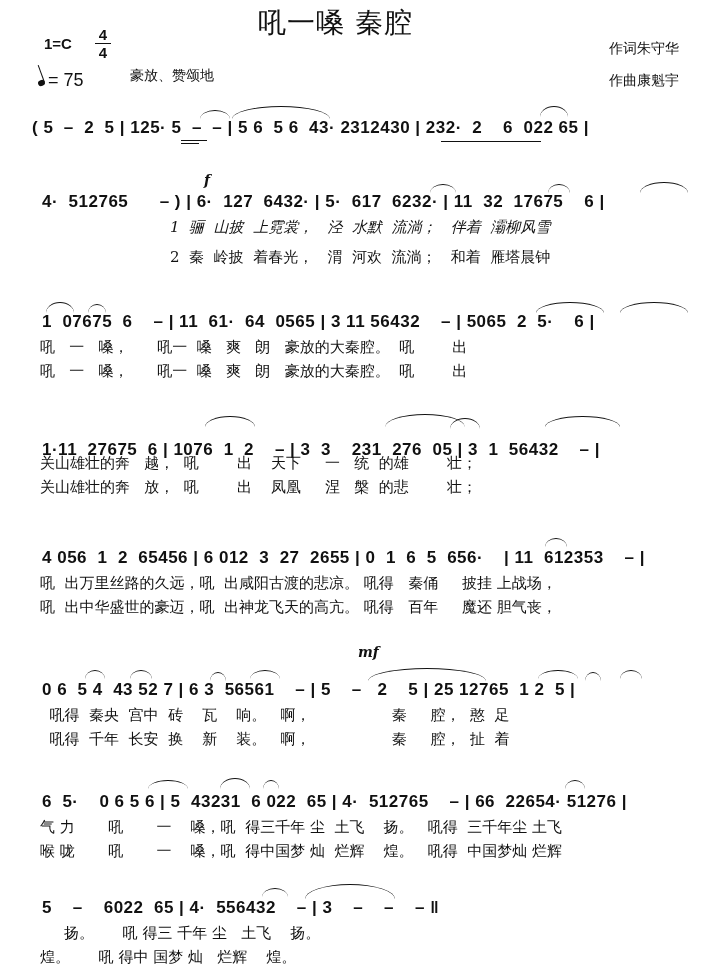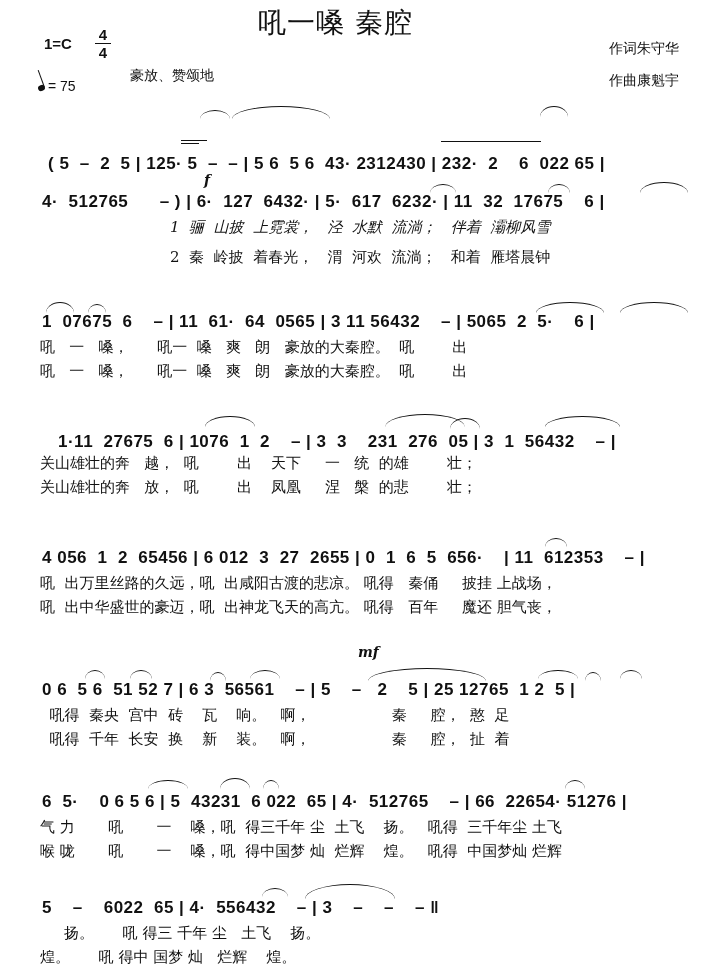--- a/index.html
+++ b/index.html
@@ -4,21 +4,21 @@
 <style>
   html, body { margin:0; padding:0; background:#ffffff; }
   body { width:725px; height:976px; position:relative; overflow:hidden;
          font-family:"DejaVu Sans", sans-serif; color:#111; }
   .title { position:absolute; left:0; width:671px; top:4px; text-align:center;
            font-family:"DejaVu Serif", serif; font-size:28px; letter-spacing:1px; }
   .key { position:absolute; left:44px; top:35px; font-family:"Liberation Sans", sans-serif;
          font-weight:bold; font-size:15px; }
   .timesig { position:absolute; left:95px; top:27px; width:16px; text-align:center;
              font-family:"Liberation Sans", sans-serif; font-weight:bold; font-size:15px; line-height:15px; }
-  .tempo { position:absolute; left:38px; top:70px; font-family:"Liberation Sans", sans-serif; font-size:14px;margin-top:8px; }
+  .tempo { position:absolute; left:38px; top:70px; font-family:"Liberation Sans", sans-serif; font-size:18px; }
   .tempo .note { display:inline-block; width:7px; height:6px; background:#111; border-radius:50%;
                  transform:rotate(-20deg); position:relative; margin-right:3px; }
   .tempo .note:after { content:""; position:absolute; right:0; bottom:3px; width:1px; height:18px; background:#111; }
   .expr { position:absolute; left:130px; top:67px; font-size:14px; font-family:"DejaVu Serif", serif; }
   .credit { position:absolute; right:46px; font-size:14px; font-family:"DejaVu Serif", serif; }
 
   .line { position:absolute; left:0; width:725px; }
   .notes { position:absolute; white-space:pre; font-family:"Liberation Sans", sans-serif;
            font-weight:bold; font-size:17px; letter-spacing:0.5px; }
   .lyric { position:absolute; white-space:pre; font-family:"DejaVu Serif", serif; font-size:15px; }
@@ -40,21 +40,21 @@
   <span class="note"></span><span>= 75</span>
 </div>
 <div class="expr">豪放、赞颂地</div>
 <div class="credit" style="top:40px;">作词朱守华</div>
 <div class="credit" style="top:72px;">作曲康魁宇</div>
 
 <div class="line" style="top:118px;">
   <div class="slur" style="left:200px;top:-8px;width:30px;height:8px;"></div>
   <div class="slur" style="left:232px;top:-12px;width:98px;height:12px;"></div>
   <div class="slur" style="left:540px;top:-12px;width:28px;height:10px;"></div>
-  <div class="notes" style="left:48px;top:0;margin-top:36px;">( 5  –  2  5 | 125· 5  –  – | 5 6  5 6  43· 2312430 | 232·  2    6  022 65 |</div>
+  <div class="notes" style="left:32px;top:0;">( 5  –  2  5 | 125· 5  –  – | 5 6  5 6  43· 2312430 | 232·  2    6  022 65 |</div>
   <div class="ul" style="left:181px;top:22px;width:26px;"></div>
   <div class="ul" style="left:181px;top:25px;width:18px;"></div>
   <div class="ul" style="left:441px;top:23px;width:100px;"></div>
 </div>
 
 <div class="line" style="top:192px;">
   <div class="dyn" style="left:204px;top:-20px;">f</div>
   <div class="slur" style="left:430px;top:-8px;width:26px;height:8px;"></div>
   <div class="slur" style="left:548px;top:-8px;width:22px;height:8px;"></div>
   <div class="slur" style="left:640px;top:-10px;width:48px;height:10px;"></div>
@@ -71,21 +71,21 @@
   <div class="notes" style="left:42px;top:0;">1  07675  6    – | 11  61·  64  0565 | 3 11 56432    – | 5065  2  5·    6 |</div>
   <div class="lyric" style="left:40px;top:26px;">吼   一   嗓，      吼一  嗓   爽   朗   豪放的大秦腔。  吼        出</div>
   <div class="lyric" style="left:40px;top:50px;">吼   一   嗓，      吼一  嗓   爽   朗   豪放的大秦腔。  吼        出</div>
 </div>
 
 <div class="line" style="top:428px;">
   <div class="slur" style="left:205px;top:-12px;width:50px;height:10px;"></div>
   <div class="slur" style="left:385px;top:-14px;width:80px;height:12px;"></div>
   <div class="slur" style="left:450px;top:-10px;width:30px;height:10px;"></div>
   <div class="slur" style="left:545px;top:-12px;width:75px;height:10px;"></div>
-  <div class="notes" style="left:42px;top:4px;margin-left:16px;">1·11  27675  6 | 1076  1  2    – | 3  3    231  276  05 | 3  1  56432    – |</div>
+  <div class="notes" style="left:42px;top:12px;">1·11  27675  6 | 1076  1  2    – | 3  3    231  276  05 | 3  1  56432    – |</div>
   <div class="lyric" style="left:40px;top:26px;">关山雄壮的奔   越，  吼        出    天下     一   统  的雄        壮；</div>
   <div class="lyric" style="left:40px;top:50px;">关山雄壮的奔   放，  吼        出    凤凰     涅   槃  的悲        壮；</div>
 </div>
 
 <div class="line" style="top:548px;">
   <div class="slur" style="left:545px;top:-10px;width:22px;height:8px;"></div>
   <div class="notes" style="left:42px;top:0;">4 056  1  2  65456 | 6 012  3  27  2655 | 0  1  6  5  656·    | 11  612353    – |</div>
   <div class="lyric" style="left:40px;top:26px;">吼  出万里丝路的久远，吼  出咸阳古渡的悲凉。 吼得   秦俑     披挂 上战场，</div>
   <div class="lyric" style="left:40px;top:50px;">吼  出中华盛世的豪迈，吼  出神龙飞天的高亢。 吼得   百年     魔还 胆气丧，</div>
 </div>
@@ -93,21 +93,21 @@
 <div class="line" style="top:680px;">
   <div class="dyn" style="left:358px;top:-36px;">mf</div>
   <div class="slur" style="left:85px;top:-10px;width:20px;height:8px;"></div>
   <div class="slur" style="left:130px;top:-10px;width:22px;height:8px;"></div>
   <div class="slur" style="left:210px;top:-8px;width:16px;height:8px;"></div>
   <div class="slur" style="left:250px;top:-10px;width:30px;height:8px;"></div>
   <div class="slur" style="left:368px;top:-12px;width:118px;height:12px;"></div>
   <div class="slur" style="left:538px;top:-10px;width:40px;height:8px;"></div>
   <div class="slur" style="left:585px;top:-8px;width:16px;height:8px;"></div>
   <div class="slur" style="left:620px;top:-10px;width:22px;height:8px;"></div>
-  <div class="notes" style="left:42px;top:0;">0 6  5 6  51 52 7 | 6 3  56561    – | 5    –   2    5 | 25 12765  1 2  5 |</div>
+  <div class="notes" style="left:42px;top:0;">0 6  5 4  43 52 7 | 6 3  56561    – | 5    –   2    5 | 25 12765  1 2  5 |</div>
   <div class="lyric" style="left:40px;top:26px;">  吼得  秦央  宫中  砖    瓦    响。   啊，                 秦     腔，  憨  足</div>
   <div class="lyric" style="left:40px;top:50px;">  吼得  千年  长安  换    新    装。   啊，                 秦     腔，  扯  着</div>
 </div>
 
 <div class="line" style="top:792px;">
   <div class="slur" style="left:148px;top:-12px;width:40px;height:8px;"></div>
   <div class="slur" style="left:220px;top:-14px;width:30px;height:10px;"></div>
   <div class="slur" style="left:263px;top:-12px;width:16px;height:8px;"></div>
   <div class="slur" style="left:565px;top:-12px;width:20px;height:8px;"></div>
   <div class="notes" style="left:42px;top:0;">6  5·    0 6 5 6 | 5  43231  6 022  65 | 4·  512765    – | 66  22654· 51276 |</div>

